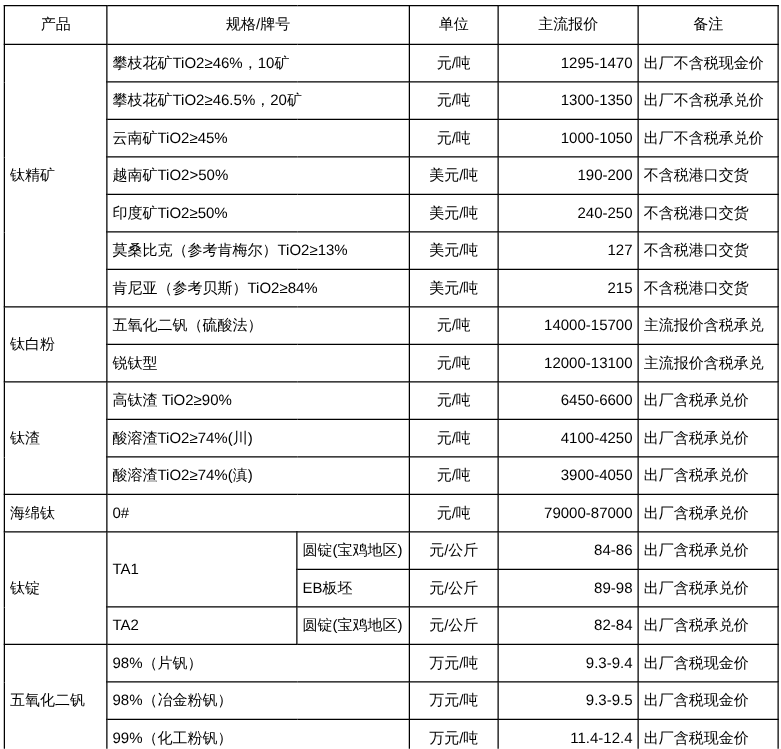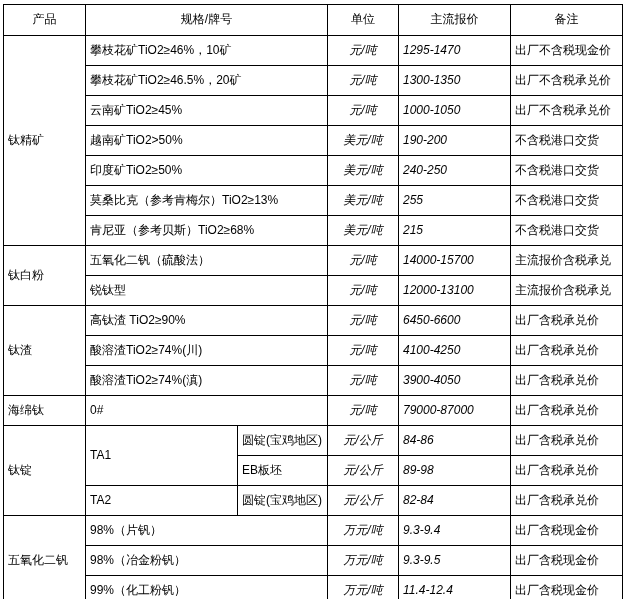--- a/index.html
+++ b/index.html
@@ -46,27 +46,25 @@
     font-size: 13px;
   }
   .spec {
     text-align: left;
     font-weight: bold;
     font-size: 12px;
   }
   .unit {
     text-align: center;
     font-size: 12px;
-    font-style: italic;
   }
   .price {
-    text-align: left;
+    text-align: right;
     font-size: 12px;
     padding-left: 5px;
-    font-style: italic;
   }
   .note {
     text-align: left;
     font-size: 12px;
   }
   .row td { height: 25px; }
   col.c-prod { width: 82px; }
   col.c-spec { width: 152px; }
   col.c-spec2 { width: 90px; }
   col.c-unit { width: 71px; }
@@ -121,25 +119,25 @@
         </tr>
         <tr class="row">
           <td class="spec" colspan="2">印度矿TiO2≥50%</td>
           <td class="unit">美元/吨</td>
           <td class="price">240-250</td>
           <td class="note">不含税港口交货</td>
         </tr>
         <tr class="row">
           <td class="spec" colspan="2">莫桑比克（参考肯梅尔）TiO2≥13%</td>
           <td class="unit">美元/吨</td>
-          <td class="price">255</td>
-          <td class="note">不含税港口交货</td>
-        </tr>
-        <tr class="row">
-          <td class="spec" colspan="2">肯尼亚（参考贝斯）TiO2≥68%</td>
+          <td class="price">127</td>
+          <td class="note">不含税港口交货</td>
+        </tr>
+        <tr class="row">
+          <td class="spec" colspan="2">肯尼亚（参考贝斯）TiO2≥84%</td>
           <td class="unit">美元/吨</td>
           <td class="price">215</td>
           <td class="note">不含税港口交货</td>
         </tr>
         <tr class="row">
           <td class="cat" rowspan="2">钛白粉</td>
           <td class="spec" colspan="2">五氧化二钒（硫酸法）</td>
           <td class="unit">元/吨</td>
           <td class="price">14000-15700</td>
           <td class="note">主流报价含税承兑</td>

